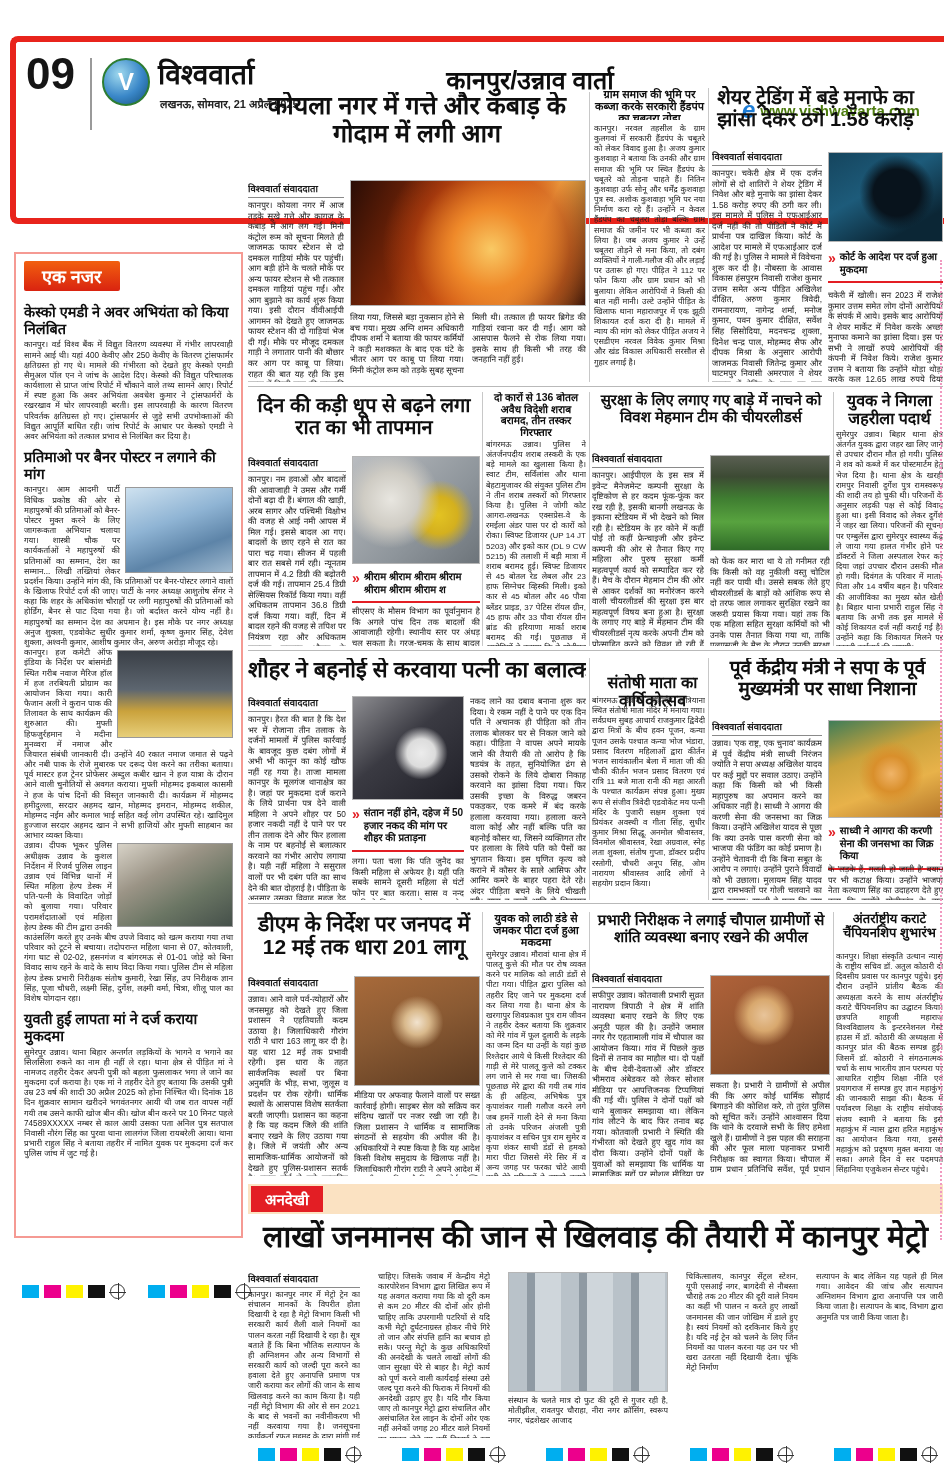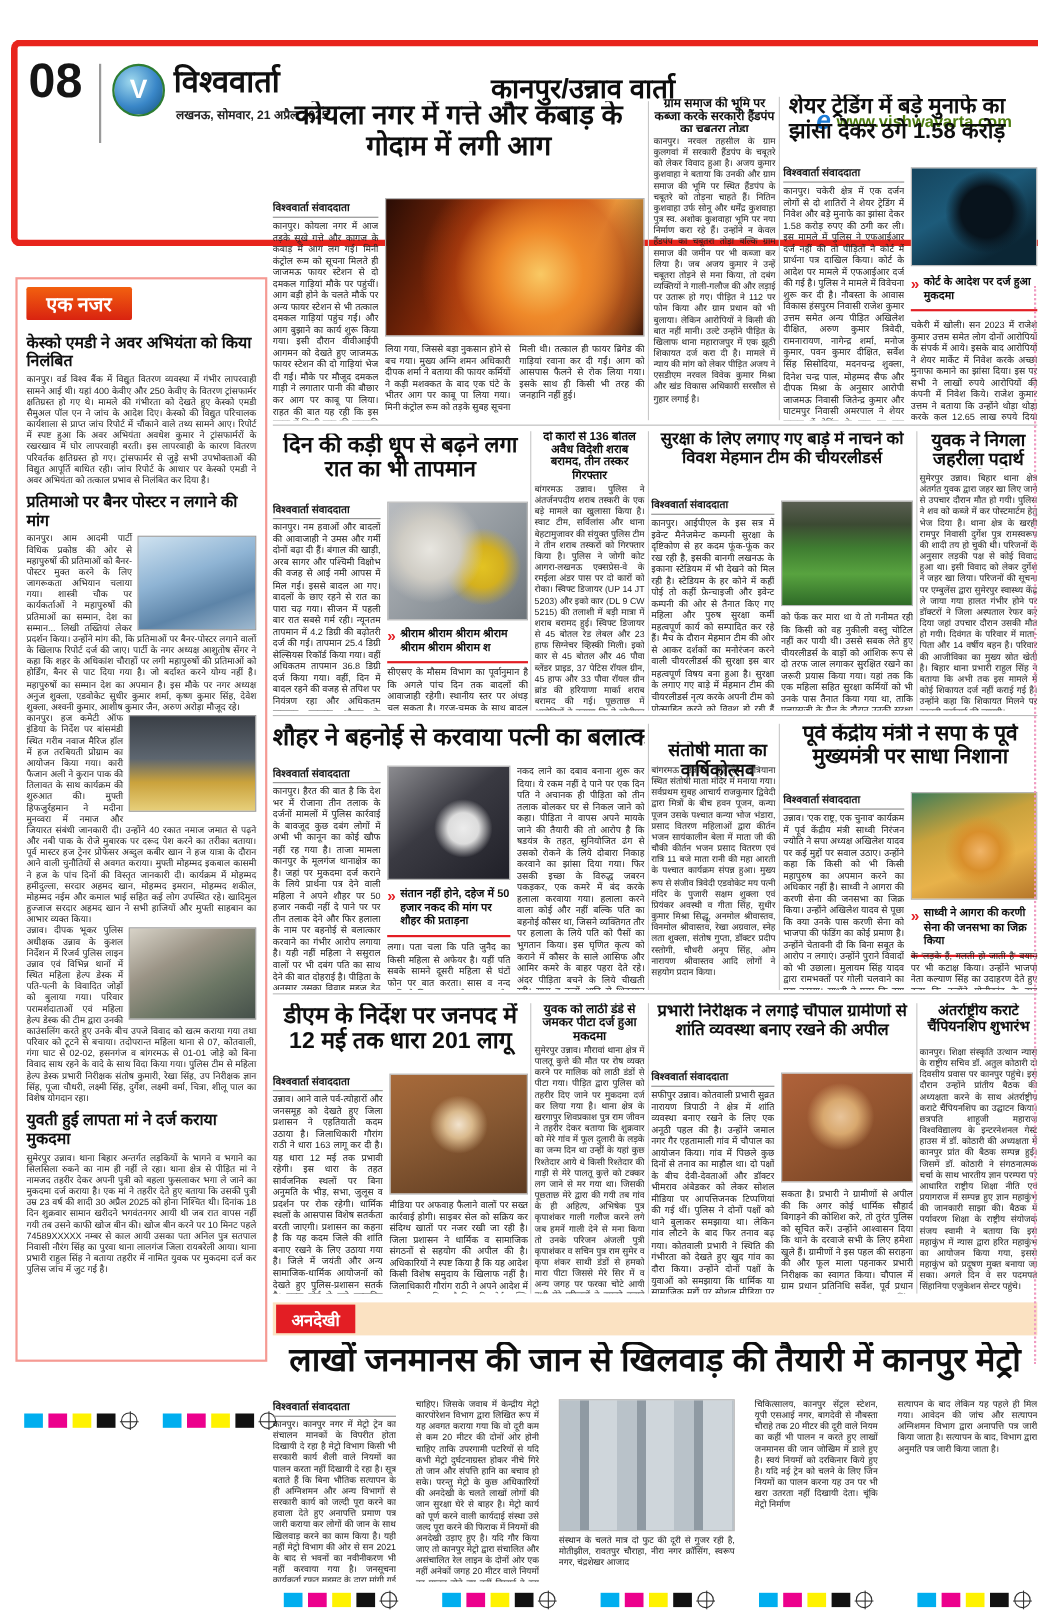--- a/index.html
+++ b/index.html
@@ -41,21 +41,21 @@
   .reg:before{content:"";position:absolute;left:50%;top:-2px;bottom:-2px;width:1px;background:#333;}
   .reg:after{content:"";position:absolute;top:50%;left:-2px;right:-2px;height:1px;background:#333;}
   .dotted-edge{position:absolute;border-left:2px dotted #f099c0;width:0;}
 </style>
 </head>
 <body>
 
 <div id="page">
 
   <div class="frame"></div>
-  <div class="abs pageno" style="left:26px;top:52px;">08</div>
+  <div class="abs pageno" style="left:26px;top:52px;">09</div>
   <div class="abs" style="left:90px;top:58px;width:2px;height:72px;background:#9a9a9a;"></div>
   <div class="abs logo" style="left:102px;top:58px;">
       <span>V</span>
     </div>
   <div class="abs paper" style="left:158px;top:54px;">विश्ववार्ता</div>
   <div class="abs dateline" style="left:160px;top:96px;">लखनऊ,  सोमवार, 21 अप्रैल 2025</div>
   <div class="abs section" style="left:380px;top:62px;width:300px;">कानपुर/उन्नाव वार्ता</div>
   <div class="abs" style="left:742px;top:96px;display:flex;align-items:center;">
     <span class="eicon">e</span>
     <span class="web">www.vishwavarta.com</span>

